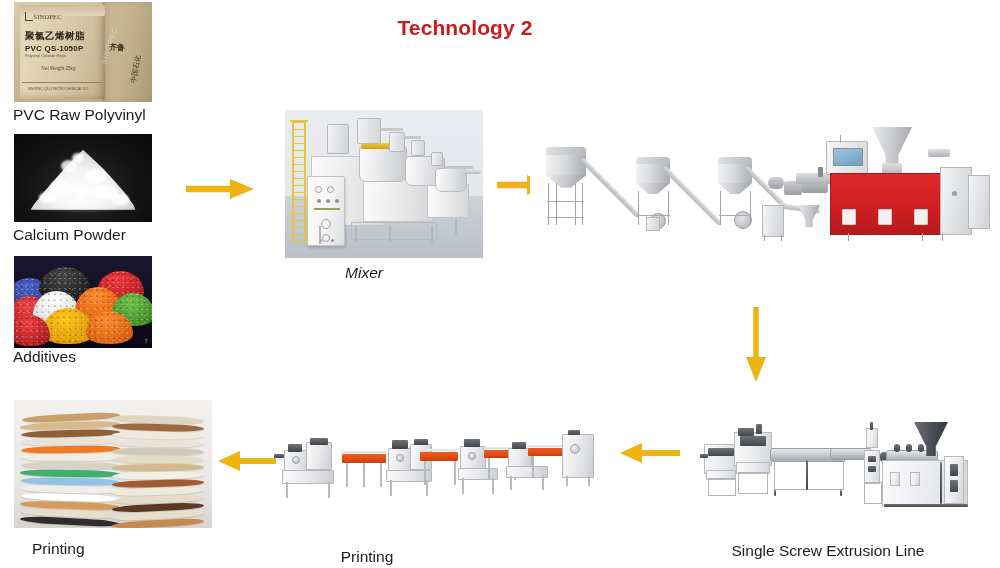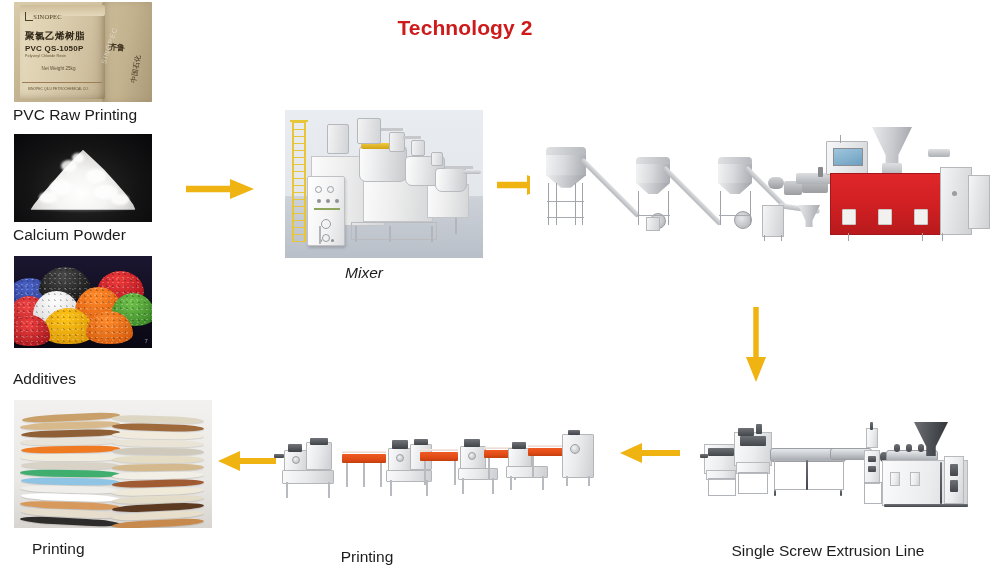--- a/index.html
+++ b/index.html
@@ -400,21 +400,21 @@
         <div class="bag-code">PVC QS-1050P</div>
         <div class="bag-sub">Polyvinyl Chloride Resin</div>
         <div class="bag-wt">Net Weight 25kg</div>
         <div class="bag-rule"></div>
         <div class="bag-foot">SINOPEC QILU PETROCHEMICAL CO.</div>
         <div class="bag-cn2">齐鲁</div>
         <div class="bag-cn3">中国石化</div>
         <div class="bag-watermark">SINOPEC</div>
       </div>
     </div>
-    <div class="caption left" style="top:104px; left:-1px;">PVC Raw Printing</div>
+    <div class="caption left" style="top:104px; left:-1px;">PVC Raw Polyvinyl</div>
   </div>
 
   <div class="node" style="left:14px; top:134px; width:140px; height:118px;">
     <div class="photo" style="left:0; top:0; width:138px; height:88px;">
       <div class="dark-bg"></div>
       <div class="powder-shadow"></div>
       <div class="powder-pile"></div>
       <div class="powder-lump" style="left:34%; top:30%; width:16px; height:12px;"></div>
       <div class="powder-lump" style="left:52%; top:40%; width:20px; height:14px;"></div>
       <div class="powder-lump" style="left:26%; top:52%; width:22px; height:15px;"></div>
@@ -457,21 +457,21 @@
           <div class="granule-tex"></div>
         </div>
       <div class="pile" style="left:-2%; top:64%; width:28%; height:34%; background:radial-gradient(ellipse at 45% 30%,#ef4040,#960f16);">
           <div class="granule-tex"></div>
         </div>
       <div class="pile" style="left:52%; top:60%; width:34%; height:36%; background:radial-gradient(ellipse at 45% 28%,#ff8b2c,#cc5206);">
           <div class="granule-tex"></div>
         </div>
       <div class="add-logo">7</div>
     </div>
-    <div class="caption left" style="top:114px; left:-1px;">Additives</div>
+    <div class="caption left" style="top:92px; left:-1px;">Additives</div>
   </div>
 
   <div class="arrow" style="left:184px; top:176px;">
     <svg width="74" height="26" viewBox="0 0 74 26">
       <path d="M2,13 L50,13" stroke="#EFB411" stroke-width="6.5" stroke-linecap="butt"></path>
       <path d="M46,3 L70,13 L46,23 Z" fill="#EFB411"></path>
     </svg>
   </div>
 
   <div class="node" style="left:285px; top:110px; width:200px; height:180px;font-style:italic;">

